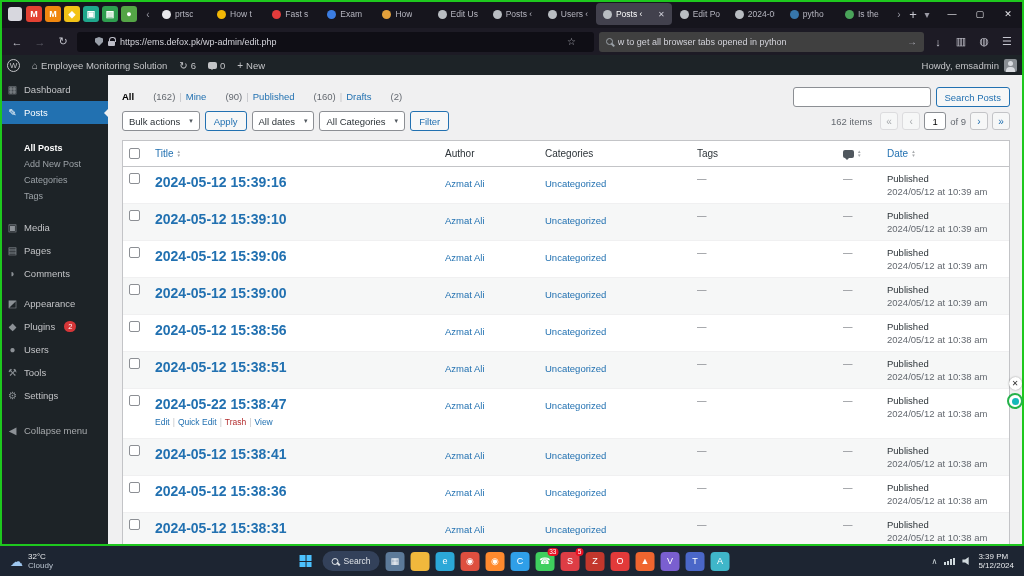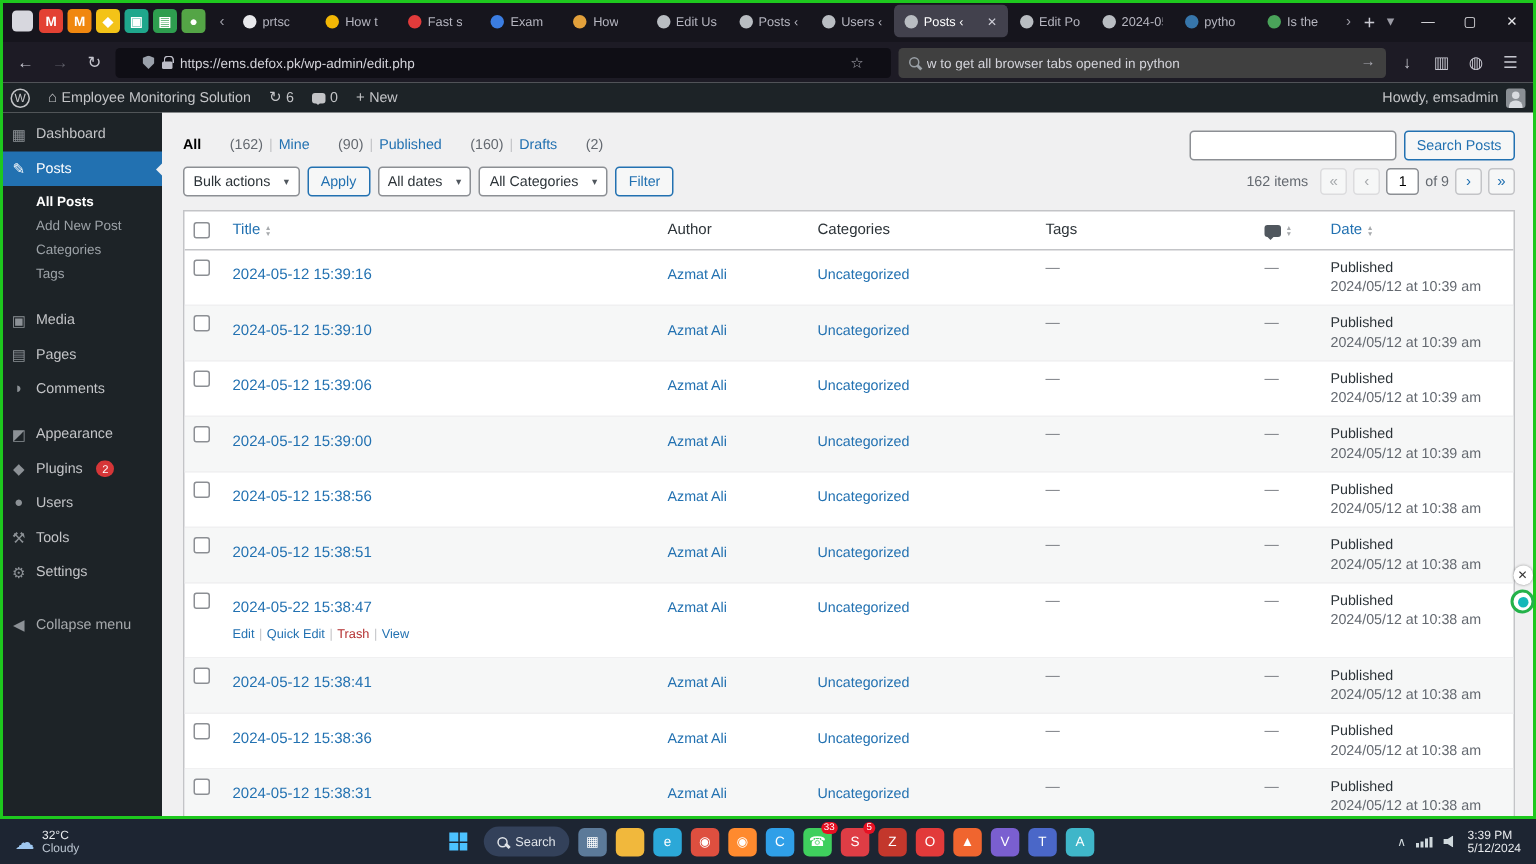--- a/index.html
+++ b/index.html
@@ -56,21 +56,21 @@
 .wpbody{position:absolute;top:75px;left:0;right:0;bottom:30px;display:flex}
 .sidebar{width:108px;background:#1d2327;color:#c3c4c7;flex:none;padding-top:3px;font-size:9.5px}
 .menu-item{display:flex;align-items:center;gap:6px;height:23px;padding:0 7px;position:relative;cursor:default}
 .menu-item.gap{margin-top:7px}
 .menu-item.active{background:#2271b1;color:#fff}
 .menu-item.active::after{content:"";position:absolute;right:0;top:50%;margin-top:-4px;border:4px solid transparent;border-right-color:#f0f0f1}
 .micon{width:11px;font-size:10px;text-align:center;color:#8c9196;flex:none}
 .menu-item.active .micon{color:#fff}
 .mlabel{white-space:nowrap}
 .mbadge{margin-left:3px;background:#d63638;color:#fff;border-radius:8px;font-size:7.5px;padding:0 4px;line-height:11px;height:11px}
-.submenu{padding:2px 0 5px}
+.submenu{padding:16px 0 5px}
 .submenu-item{padding:3px 0 3px 24px;color:#9ca2a7;font-size:9px;white-space:nowrap}
 .submenu-item.current{color:#fff;font-weight:bold}
 .collapse{display:flex;align-items:center;gap:6px;height:23px;padding:0 7px;margin-top:12px;color:#a7aaad}
 
 .main{flex:1;position:relative;padding:16px 14px 0;min-width:0;background:#f0f0f1}
 .views{font-size:9.5px;color:#646970;display:flex;gap:4px;align-items:center}
 .view{text-decoration:none;display:inline-flex;gap:19px}
 .v-label{color:#2271b1}
 .v-label.current{color:#000;font-weight:bold}
 .v-count{color:#646970}
@@ -100,21 +100,21 @@
 .c-date{width:128px;flex:none}
 .cb{width:11px;height:11px;border:1px solid #8c8f94;border-radius:2px;background:#fff;display:inline-block}
 .th-sort{display:flex;align-items:center;gap:3px}
 .th-blue{color:#2271b1}
 .sort{display:inline-flex;flex-direction:column;line-height:4px;font-size:4.5px;color:#a7aaad}
 .bubble{width:11px;height:8px;background:#50575e;border-radius:2px;position:relative;display:inline-block}
 .bubble::after{content:"";position:absolute;left:2px;bottom:-4px;border:2.5px solid transparent;border-top-color:#50575e}
 .trow{display:flex;min-height:37px;border-bottom:1px solid #f0f0f1;align-items:flex-start;padding-top:6px}
 .trow.tall{min-height:50px}
 .trow.alt{background:#f6f7f7}
-.title-link{color:#2271b1;font-weight:normal;font-size:10px;text-decoration:none;white-space:nowrap}
+.title-link{color:#2271b1;font-weight:bold;font-size:14px;text-decoration:none;white-space:nowrap}
 .cell-link{color:#2271b1;font-size:9.5px;text-decoration:none}
 .dash{color:#787c82;font-size:9.5px}
 .pub{font-size:9.5px;color:#2c3338}
 .pdate{font-size:9.5px;color:#646970;margin-top:2px}
 .row-actions{margin-top:4px;font-size:8.5px;color:#c3c4c7;display:flex;gap:3px}
 .ra-link{color:#2271b1;text-decoration:none}
 .ra-link.danger{color:#b32d2e}
 
 
 .taskbar{position:absolute;left:0;right:0;bottom:0;height:30px;background:#1d2532;display:flex;align-items:center;padding:0 10px;color:#e8eaed;z-index:95}

